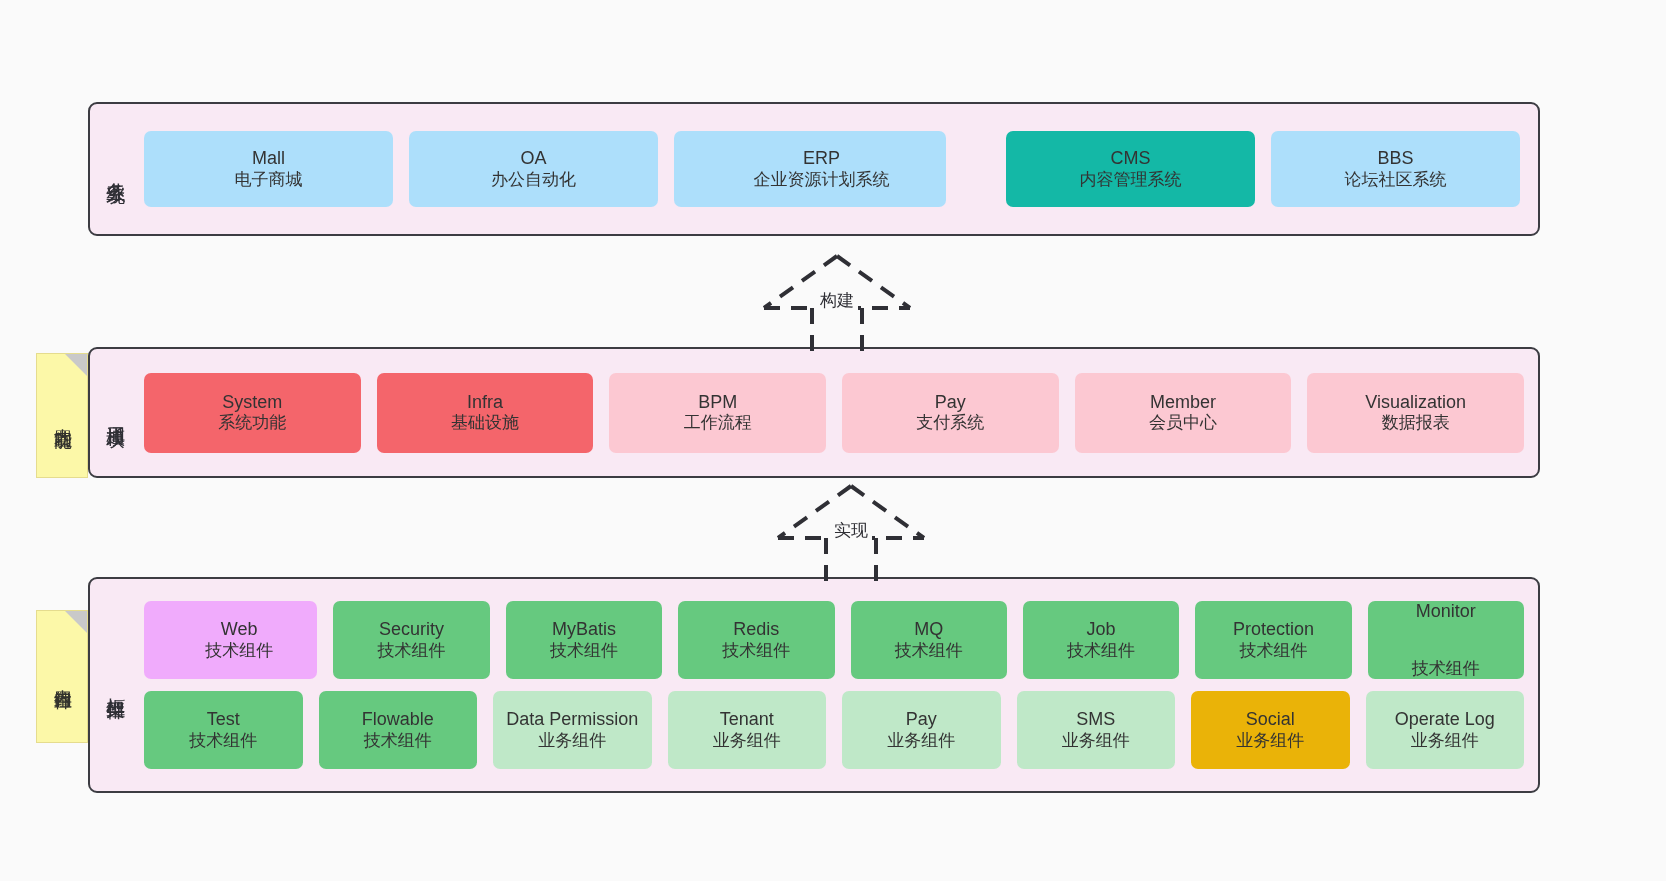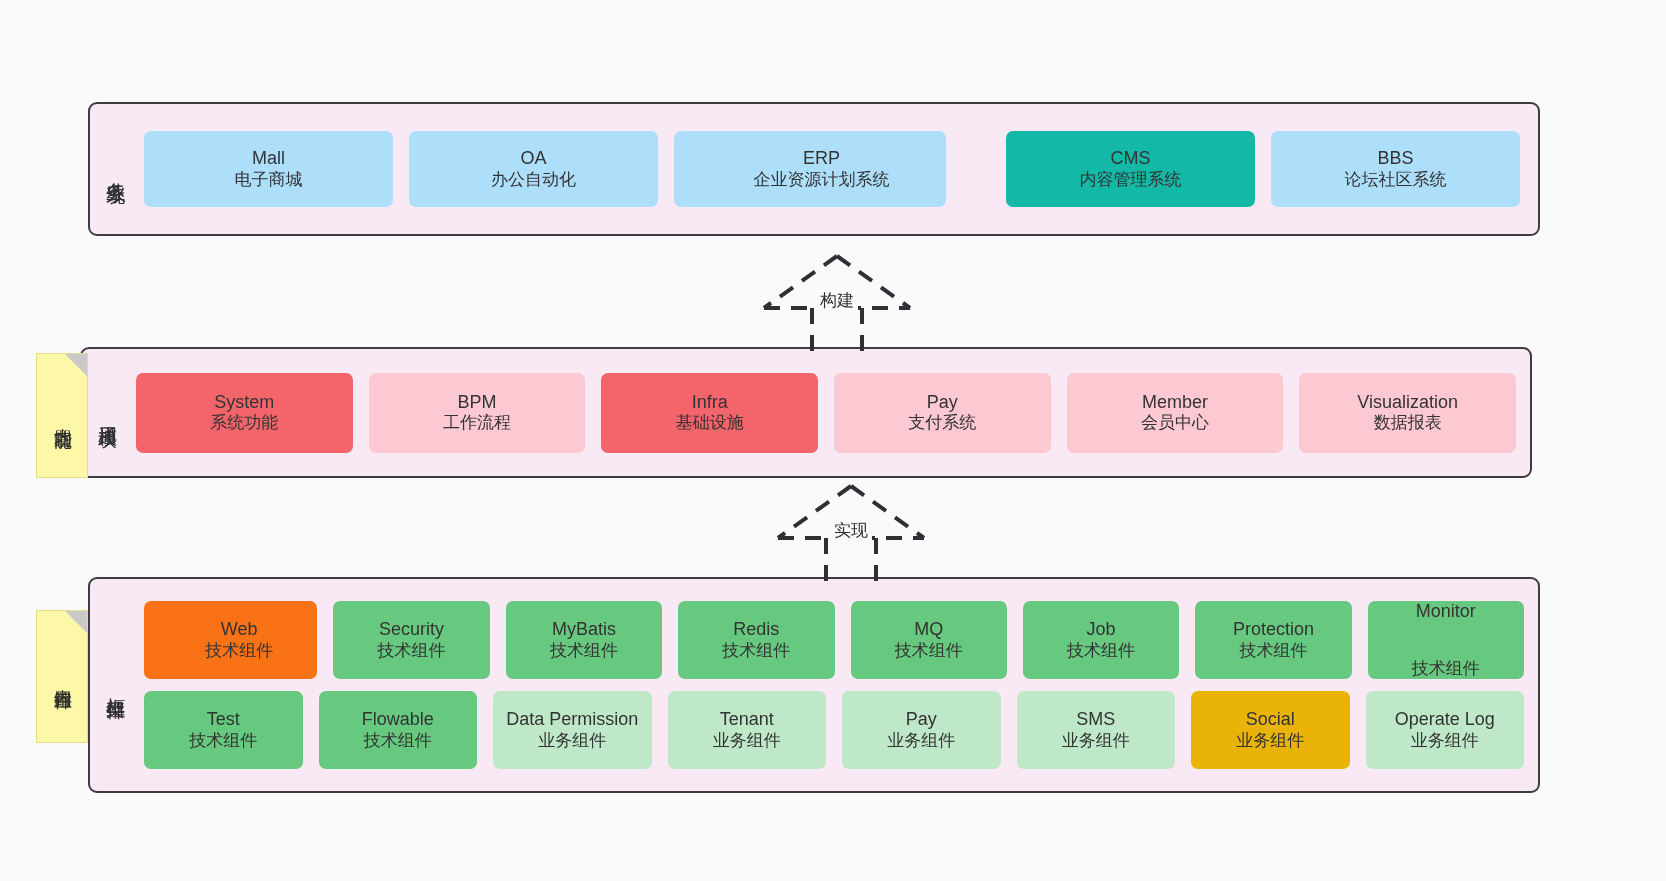--- a/index.html
+++ b/index.html
@@ -62,21 +62,21 @@
     justify-content: center;
     text-align: center;
     line-height: 1.23;
     padding: 6px 4px;
   }
   .cell .t-en { font-size: 18px; }
   .cell .t-cn { font-size: 17px; }
 
   
   #band-business  { left: 88px;  top: 102px; width: 1452px; height: 134px; }
-  #band-common    { left: 80px;  top: 347px; width: 1452px; height: 131px; }
+  #band-common    { left: 88px;  top: 347px; width: 1452px; height: 131px; }
   #band-framework { left: 88px;  top: 577px; width: 1452px; height: 216px; }
 
   #band-business  .band-body { padding-right: 18px; }
   #band-business  .cell { height: 76px; }
   #band-common    .cell { height: 80px; }
   #band-framework .cell { height: 78px; }
 
   
   .note {
     position: absolute;
@@ -171,27 +171,27 @@
 </div>
 
 <div class="band" id="band-common">
   <div class="band-label">通用模块</div>
   <div class="band-body">
       <div class="row">
         <div class="cell" style="background: rgb(244, 101, 107);">
           <div class="t-en">System</div>
           <div class="t-cn">系统功能</div>
         </div>
-        <div class="cell" style="background: rgb(252, 200, 210);">
-          <div class="t-en">BPM</div>
-          <div class="t-cn">工作流程</div>
-        </div>
         <div class="cell" style="background: rgb(244, 101, 107);">
           <div class="t-en">Infra</div>
           <div class="t-cn">基础设施</div>
+        </div>
+        <div class="cell" style="background: rgb(252, 200, 210);">
+          <div class="t-en">BPM</div>
+          <div class="t-cn">工作流程</div>
         </div>
         <div class="cell" style="background: rgb(252, 200, 210);">
           <div class="t-en">Pay</div>
           <div class="t-cn">支付系统</div>
         </div>
         <div class="cell" style="background: rgb(252, 200, 210);">
           <div class="t-en">Member</div>
           <div class="t-cn">会员中心</div>
         </div>
         <div class="cell" style="background: rgb(252, 200, 210);">
@@ -211,21 +211,21 @@
     <path d="M22 56 L168 56" fill="none" stroke="#2f2f35" stroke-width="4" stroke-dasharray="16 11"></path>
     <path d="M70 56 L70 100 M120 56 L120 100" fill="none" stroke="#2f2f35" stroke-width="4" stroke-dasharray="16 11"></path>
   </svg>
   <span class="conn-label">实现</span>
 </div>
 
 <div class="band" id="band-framework">
   <div class="band-label">框架组件</div>
   <div class="band-body">
       <div class="row">
-        <div class="cell" style="background: #f97316; padding-left: 21px;">
+        <div class="cell" style="background: #f0abfc; padding-left: 21px;">
           <div class="t-en">Web</div>
           <div class="t-cn">技术组件</div>
         </div>
         <div class="cell" style="background: rgb(102, 201, 127);">
           <div class="t-en">Security</div>
           <div class="t-cn">技术组件</div>
         </div>
         <div class="cell" style="background: rgb(102, 201, 127);">
           <div class="t-en">MyBatis</div>
           <div class="t-cn">技术组件</div>

